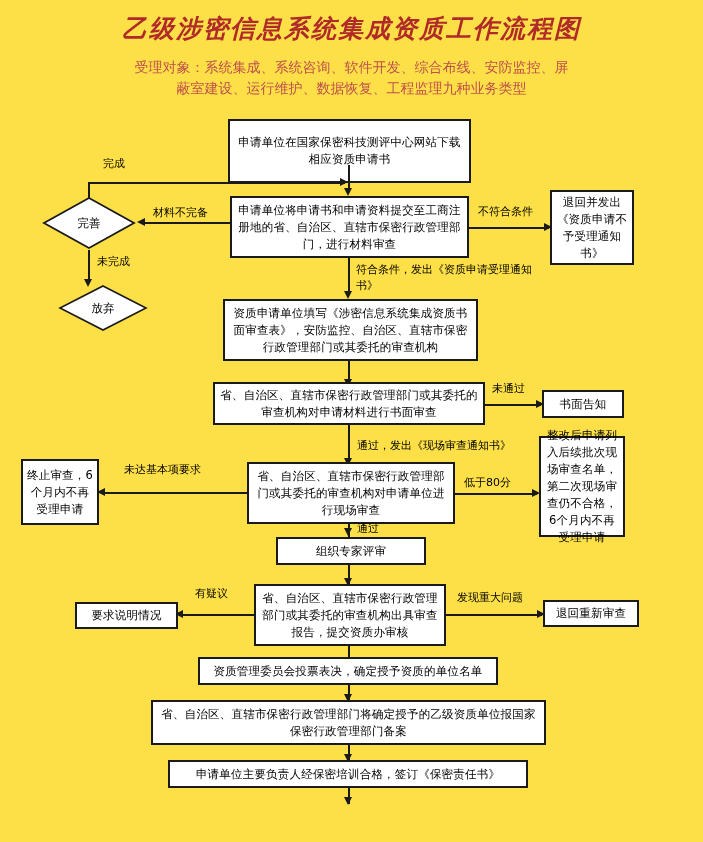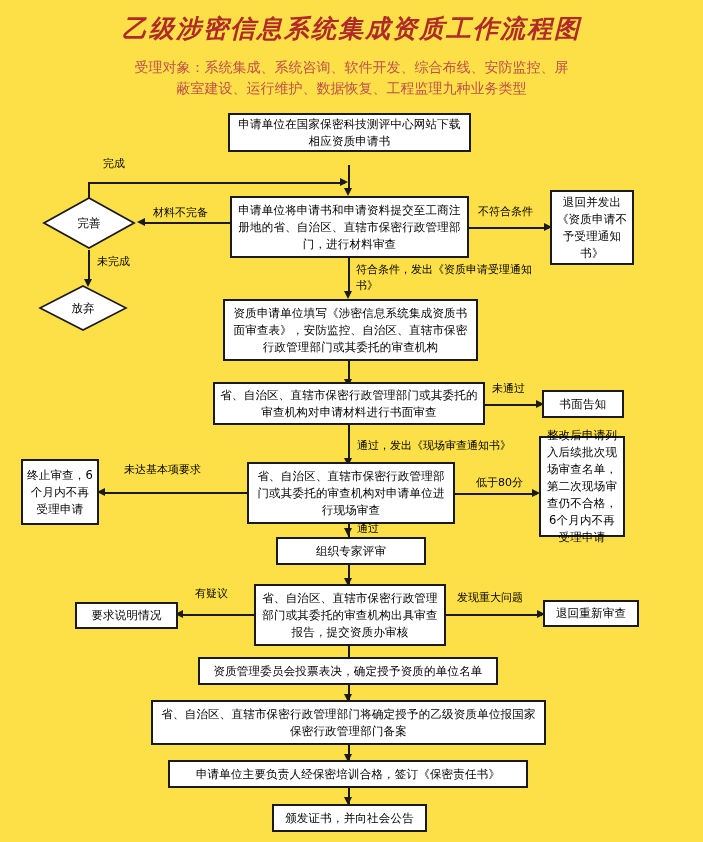--- a/index.html
+++ b/index.html
@@ -108,21 +108,21 @@
   .elab.wrap { white-space: normal; }
 </style>
 </head>
 <body>
 
 <div id="page">
 
   <div class="title">乙级涉密信息系统集成资质工作流程图</div>
   <div class="subtitle">受理对象：系统集成、系统咨询、软件开发、综合布线、安防监控、屏蔽室建设、运行维护、数据恢复、工程监理九种业务类型</div>
 
-  <div class="box" style="left:228px; top:113px; width:243px; height:39px;">
+  <div class="box" style="left:228px; top:119px; width:243px; height:64px;">
     <span>申请单位在国家保密科技测评中心网站下载相应资质申请书</span>
   </div>
 
   <div class="ln lnv" style="left:348px; top:165px; height:27px;"></div>
   <div class="ar ar-d" style="left:344px; top:188px;"></div>
 
   <div class="elab" style="left:103px; top:156px;">完成</div>
 
   <div class="ln lnv" style="left:88px; top:182px; height:30px;"></div>
   <div class="ln lnh" style="left:88px; top:182px; width:257px;"></div>
@@ -136,21 +136,21 @@
   </div>
 
   <div class="elab" style="left:153px; top:205px;">材料不完备</div>
   <div class="ln lnh" style="left:145px; top:222px; width:85px;"></div>
   <div class="ar ar-l" style="left:137px; top:218px;"></div>
 
   <div class="elab" style="left:97px; top:254px;">未完成</div>
   <div class="ln lnv" style="left:88px; top:250px; height:33px;"></div>
   <div class="ar ar-d" style="left:84px; top:279px;"></div>
 
-  <div class="diamond" style="left:38px; top:284px; width:90px; height:48px;">
+  <div class="diamond" style="left:58px; top:284px; width:90px; height:48px;">
     <svg width="90" height="48" viewBox="0 0 90 48">
       <polygon points="45,2 88,24 45,46 2,24" fill="#ffffff" stroke="#1a1a1a" stroke-width="1.6"></polygon>
     </svg>
     <div class="dlabel">放弃</div>
   </div>
 
   <div class="box" style="left:230px; top:196px; width:239px; height:62px;">
     <span>申请单位将申请书和申请资料提交至工商注册地的省、自治区、直辖市保密行政管理部门，进行材料审查</span>
   </div>
 
@@ -193,21 +193,21 @@
   <div class="ar ar-l" style="left:97px; top:488px;"></div>
 
   <div class="box" style="left:21px; top:459px; width:78px; height:66px;">
     <span>终止审查，6个月内不再受理申请</span>
   </div>
 
   <div class="box" style="left:247px; top:462px; width:208px; height:62px;">
     <span>省、自治区、直辖市保密行政管理部门或其委托的审查机构对申请单位进行现场审查</span>
   </div>
 
-  <div class="elab" style="left:476px; top:475px;">低于80分</div>
+  <div class="elab" style="left:464px; top:475px;">低于80分</div>
   <div class="ln lnh" style="left:455px; top:493px; width:82px;"></div>
   <div class="ar ar-r" style="left:532px; top:489px;"></div>
 
   <div class="box" style="left:539px; top:436px; width:86px; height:101px;">
     <span>整改后申请列入后续批次现场审查名单，第二次现场审查仍不合格，6个月内不再受理申请</span>
   </div>
 
   <div class="ln lnv" style="left:348px; top:524px; height:27px;"></div>
   <div class="ar ar-d" style="left:344px; top:528px;"></div>
   <div class="elab" style="left:357px; top:521px;">通过</div>
@@ -252,17 +252,14 @@
   </div>
   <div class="ln lnv" style="left:348px; top:745px; height:16px;"></div>
   <div class="ar ar-d" style="left:344px; top:754px;"></div>
 
   <div class="box" style="left:168px; top:760px; width:360px; height:28px;">
     <span>申请单位主要负责人经保密培训合格，签订《保密责任书》</span>
   </div>
   <div class="ln lnv" style="left:348px; top:788px; height:16px;"></div>
   <div class="ar ar-d" style="left:344px; top:797px;"></div>
 
-  <div class="box" style="left:272px; top:804px; width:155px; height:28px;">
-    <span>颁发证书，并向社会公告</span>
-  </div>
 
 </div>
 
 </body></html>

